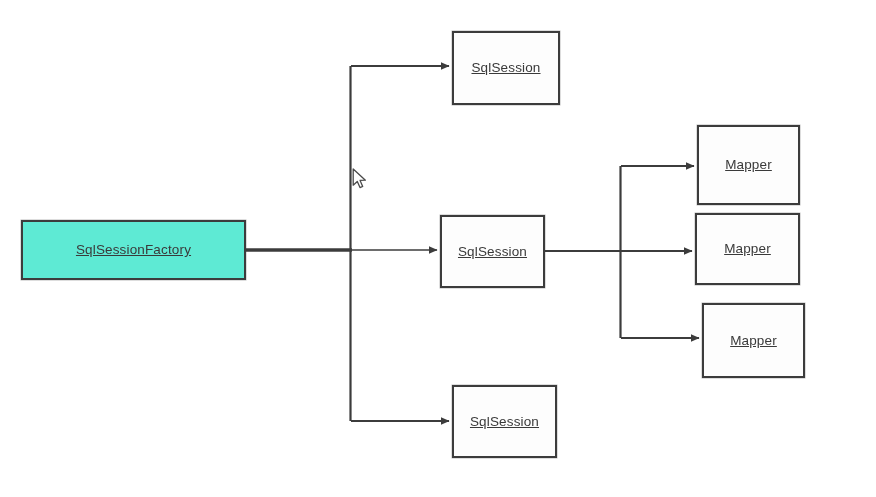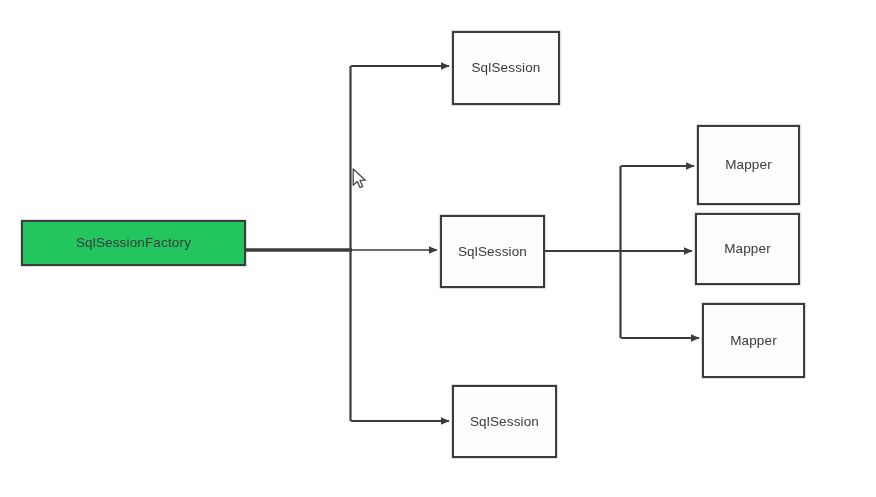--- a/index.html
+++ b/index.html
@@ -36,20 +36,21 @@
     justify-content: center;
     color: #3a3a3a;
     font-size: 13.5px;
     letter-spacing: .15px;
     white-space: nowrap;
     box-shadow: 0 0 0 0.5px rgba(60,60,60,.35);
   }
   .node-label {
     display: block;
     line-height: 1;
+    text-decoration: underline;
   }
   #cursor {
     position: absolute;
     pointer-events: none;
   }
 </style>
 </head>
 <body>
 
 <div id="canvas" style="background: rgb(255, 255, 255);">
@@ -75,21 +76,21 @@
 
     <path d="M620.5,166 L620.5,338" fill="none" stroke="#3c3c3c" stroke-width="2.2"></path>
 
     <path d="M621,166 L694,166" fill="none" stroke="#3c3c3c" stroke-width="2.2" marker-end="url(#arrowhead)"></path>
 
     <path d="M621,251 L692,251" fill="none" stroke="#3c3c3c" stroke-width="2.2" marker-end="url(#arrowhead)"></path>
 
     <path d="M621,338 L699,338" fill="none" stroke="#3c3c3c" stroke-width="2.2" marker-end="url(#arrowhead)"></path>
   </svg>
 
-  <div class="node" style="left: 21px; top: 220px; width: 225px; height: 46px; background: #22c55e; border-color: rgb(60, 60, 60); color: rgb(58, 58, 58);">
+  <div class="node" style="left: 21px; top: 220px; width: 225px; height: 60px; background: #5eead4; border-color: rgb(60, 60, 60); color: rgb(58, 58, 58);">
     <span class="node-label">SqlSessionFactory</span>
   </div>
 
   <div class="node" style="left: 452px; top: 31px; width: 108px; height: 74px; background: rgb(253, 253, 253); border-color: rgb(60, 60, 60); color: rgb(58, 58, 58);">
     <span class="node-label">SqlSession</span>
   </div>
 
   <div class="node" style="left: 440px; top: 215px; width: 105px; height: 73px; background: rgb(253, 253, 253); border-color: rgb(60, 60, 60); color: rgb(58, 58, 58);">
     <span class="node-label">SqlSession</span>
   </div>

